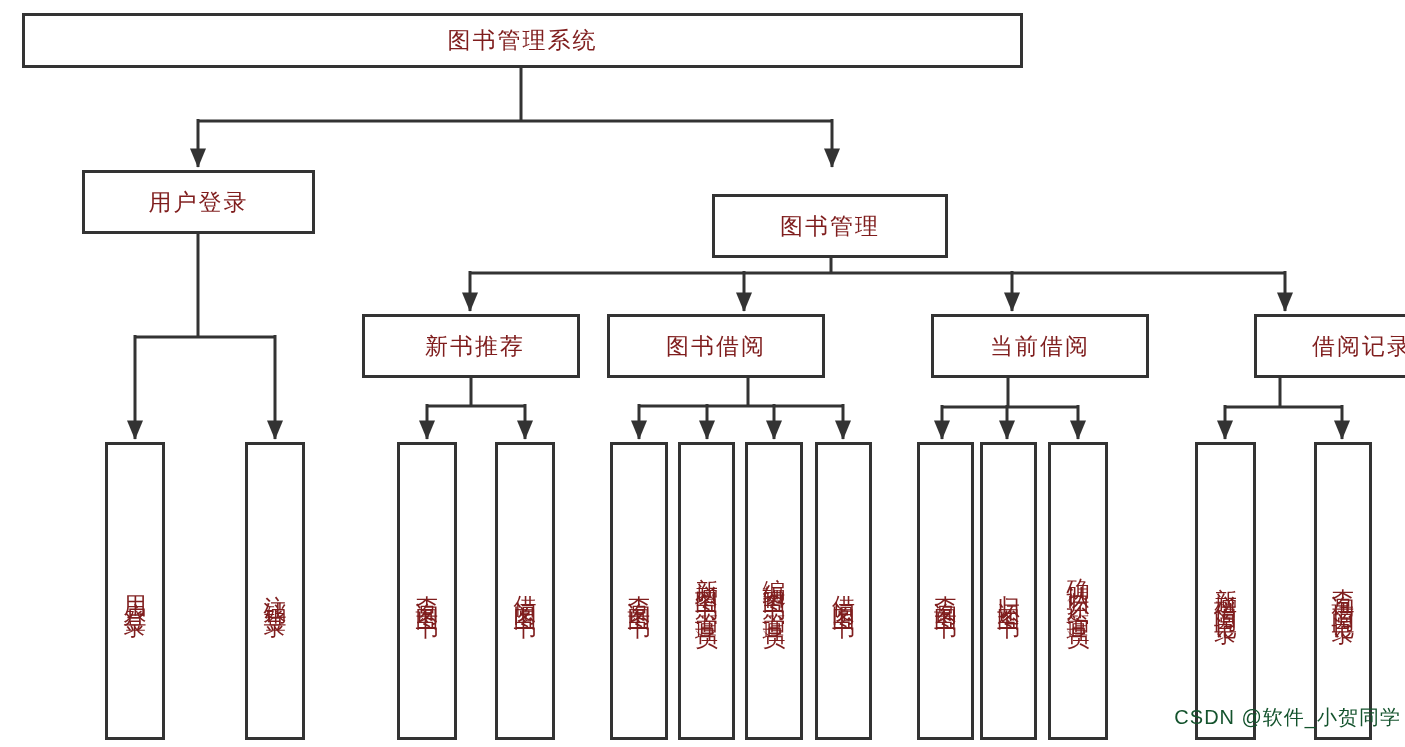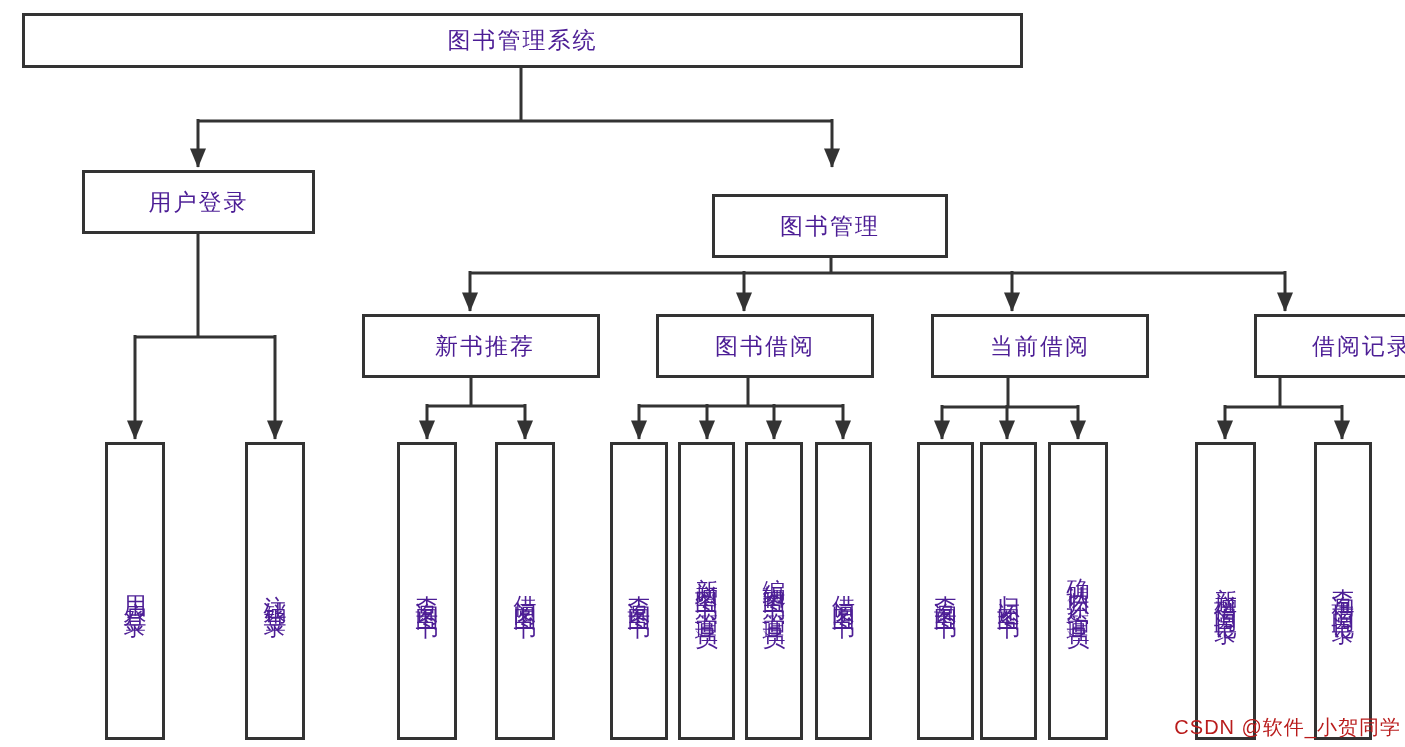--- a/index.html
+++ b/index.html
@@ -17,44 +17,44 @@
     width: 1405px; height: 747px;
   }
   .box {
     position: absolute;
     box-sizing: border-box;
     background: #ffffff;
     border: 3px solid #333333;
     display: flex;
     align-items: center;
     justify-content: center;
-    color: #4c1d95;
+    color: #7f1d1d;
     font-size: 23px;
     letter-spacing: 2px;
     text-align: center;
   }
   .root { left: 22px; top: 13px; width: 1001px; height: 55px; }
   .lv2  { top: 170px; height: 64px; }
   .lv3  { top: 314px; height: 64px; }
   .leaf {
     top: 442px;
     height: 298px;
     writing-mode: vertical-rl;
     text-orientation: mixed;
     letter-spacing: 7px;
     font-size: 23px;
     line-height: 1;
   }
   .watermark {
     position: absolute;
     right: 4px;
-    bottom: 6px;
+    bottom: 16px;
     z-index: 5;
     font-size: 20px;
-    color: #b91c1c;
+    color: #14532d;
     letter-spacing: 1px;
     white-space: nowrap;
   }
 </style>
 </head>
 <body>
 
 <div id="stage">
 
   <svg id="connectors" viewBox="0 0 1405 747" xmlns="http://www.w3.org/2000/svg">
@@ -105,22 +105,22 @@
       <path d="M1225,405 V439" marker-end="url(#arrow)"></path>
       <path d="M1342,405 V439" marker-end="url(#arrow)"></path>
     </g>
   </svg>
 
   <div class="box root">图书管理系统</div>
 
   <div class="box lv2" style="left:82px; width:233px;">用户登录</div>
   <div class="box lv2" style="left:712px; width:236px;margin-top:24px;">图书管理</div>
 
-  <div class="box lv3" style="left:362px; width:238px;padding-left:8px;">新书推荐</div>
-  <div class="box lv3" style="left:656px; width:218px;">图书借阅</div>
+  <div class="box lv3" style="left:362px; width:218px;padding-left:8px;">新书推荐</div>
+  <div class="box lv3" style="left:607px; width:218px;">图书借阅</div>
   <div class="box lv3" style="left:903px; width:218px;margin-left:28px;">当前借阅</div>
   <div class="box lv3" style="left:1210px; width:216px;margin-left:44px;">借阅记录</div>
 
   <div class="box leaf" style="left:105px; width:60px;">用户登录</div>
   <div class="box leaf" style="left:245px; width:60px;">注销登录</div>
   <div class="box leaf" style="left:397px; width:60px;">查询图书</div>
   <div class="box leaf" style="left:495px; width:60px;">借阅图书</div>
   <div class="box leaf" style="left:610px; width:58px;">查询图书</div>
   <div class="box leaf" style="left:678px; width:57px;">新增图书（管理员）</div>
   <div class="box leaf" style="left:745px; width:58px;">编辑图书（管理员）</div>

